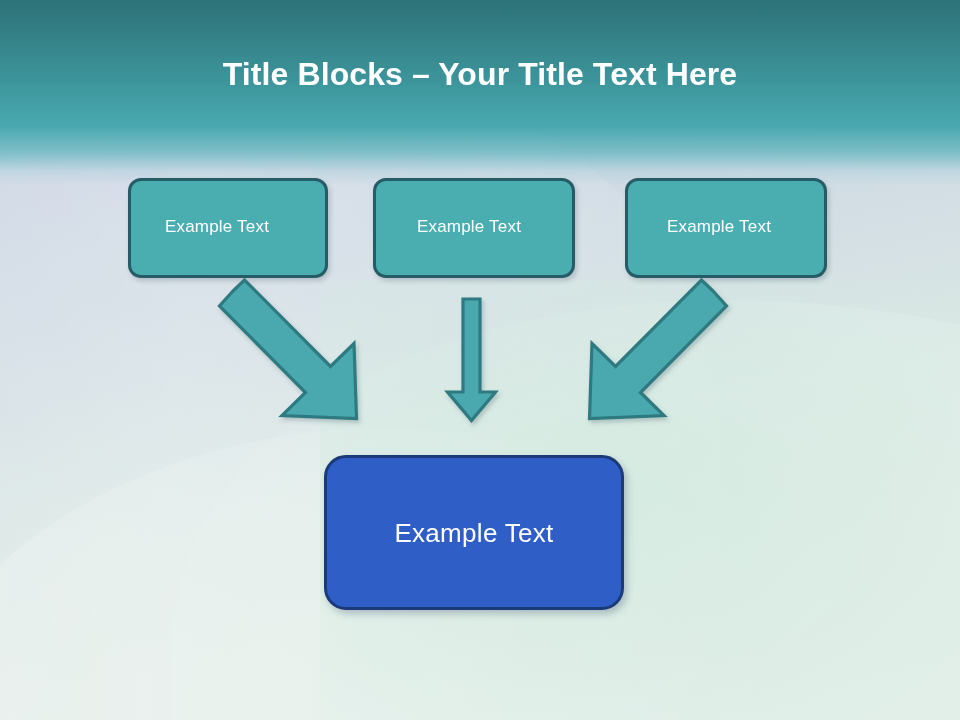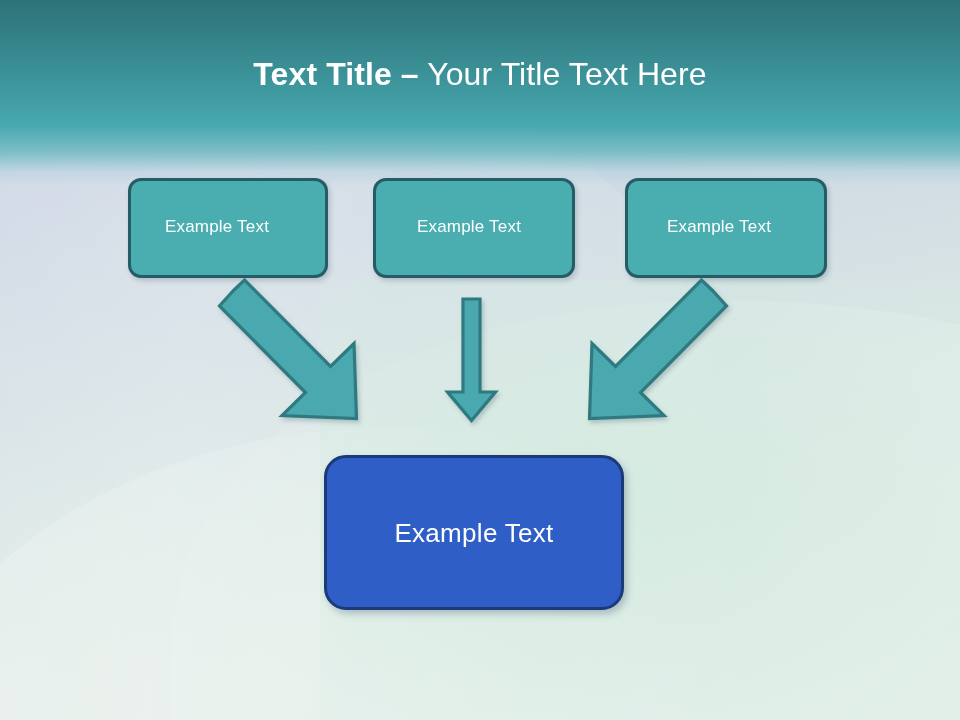--- a/index.html
+++ b/index.html
@@ -89,21 +89,21 @@
     top: 52px;
     width: 960px;
     text-align: center;
     color: #ffffff;
     font-size: 32px;
     line-height: 44px;
     letter-spacing: .1px;
     white-space: nowrap;
   }
   .title .bold { font-weight: bold; }
-  .title .light { font-weight: normal; }
+  .title .light { font-weight: bold; }
 
   
   .tealbox {
     position: absolute;
     box-sizing: border-box;
     height: 100px;
     background: #4aaeb1;
     border: 3px solid #255c66;
     border-radius: 13px;
     box-shadow: 2px 3px 5px rgba(40,70,80,0.22);
@@ -165,21 +165,21 @@
 
   <div class="bg-base"></div>
   <div class="bg-swoosh-a"></div>
   <div class="bg-swoosh-b"></div>
   <div class="bg-swoosh-c"></div>
   <div class="bg-tint-green"></div>
 
   <div class="header-band"></div>
 
   <div class="title">
-    <span class="bold">Text Title –</span><span class="light"> Your Title Text Here</span>
+    <span class="bold">Title Blocks –</span><span class="light"> Your Title Text Here</span>
   </div>
 
   <div class="tealbox" id="box1">
     <span class="label">Example Text</span>
   </div>
 
   <div class="tealbox" id="box2">
     <span class="label">Example Text</span>
   </div>
 

